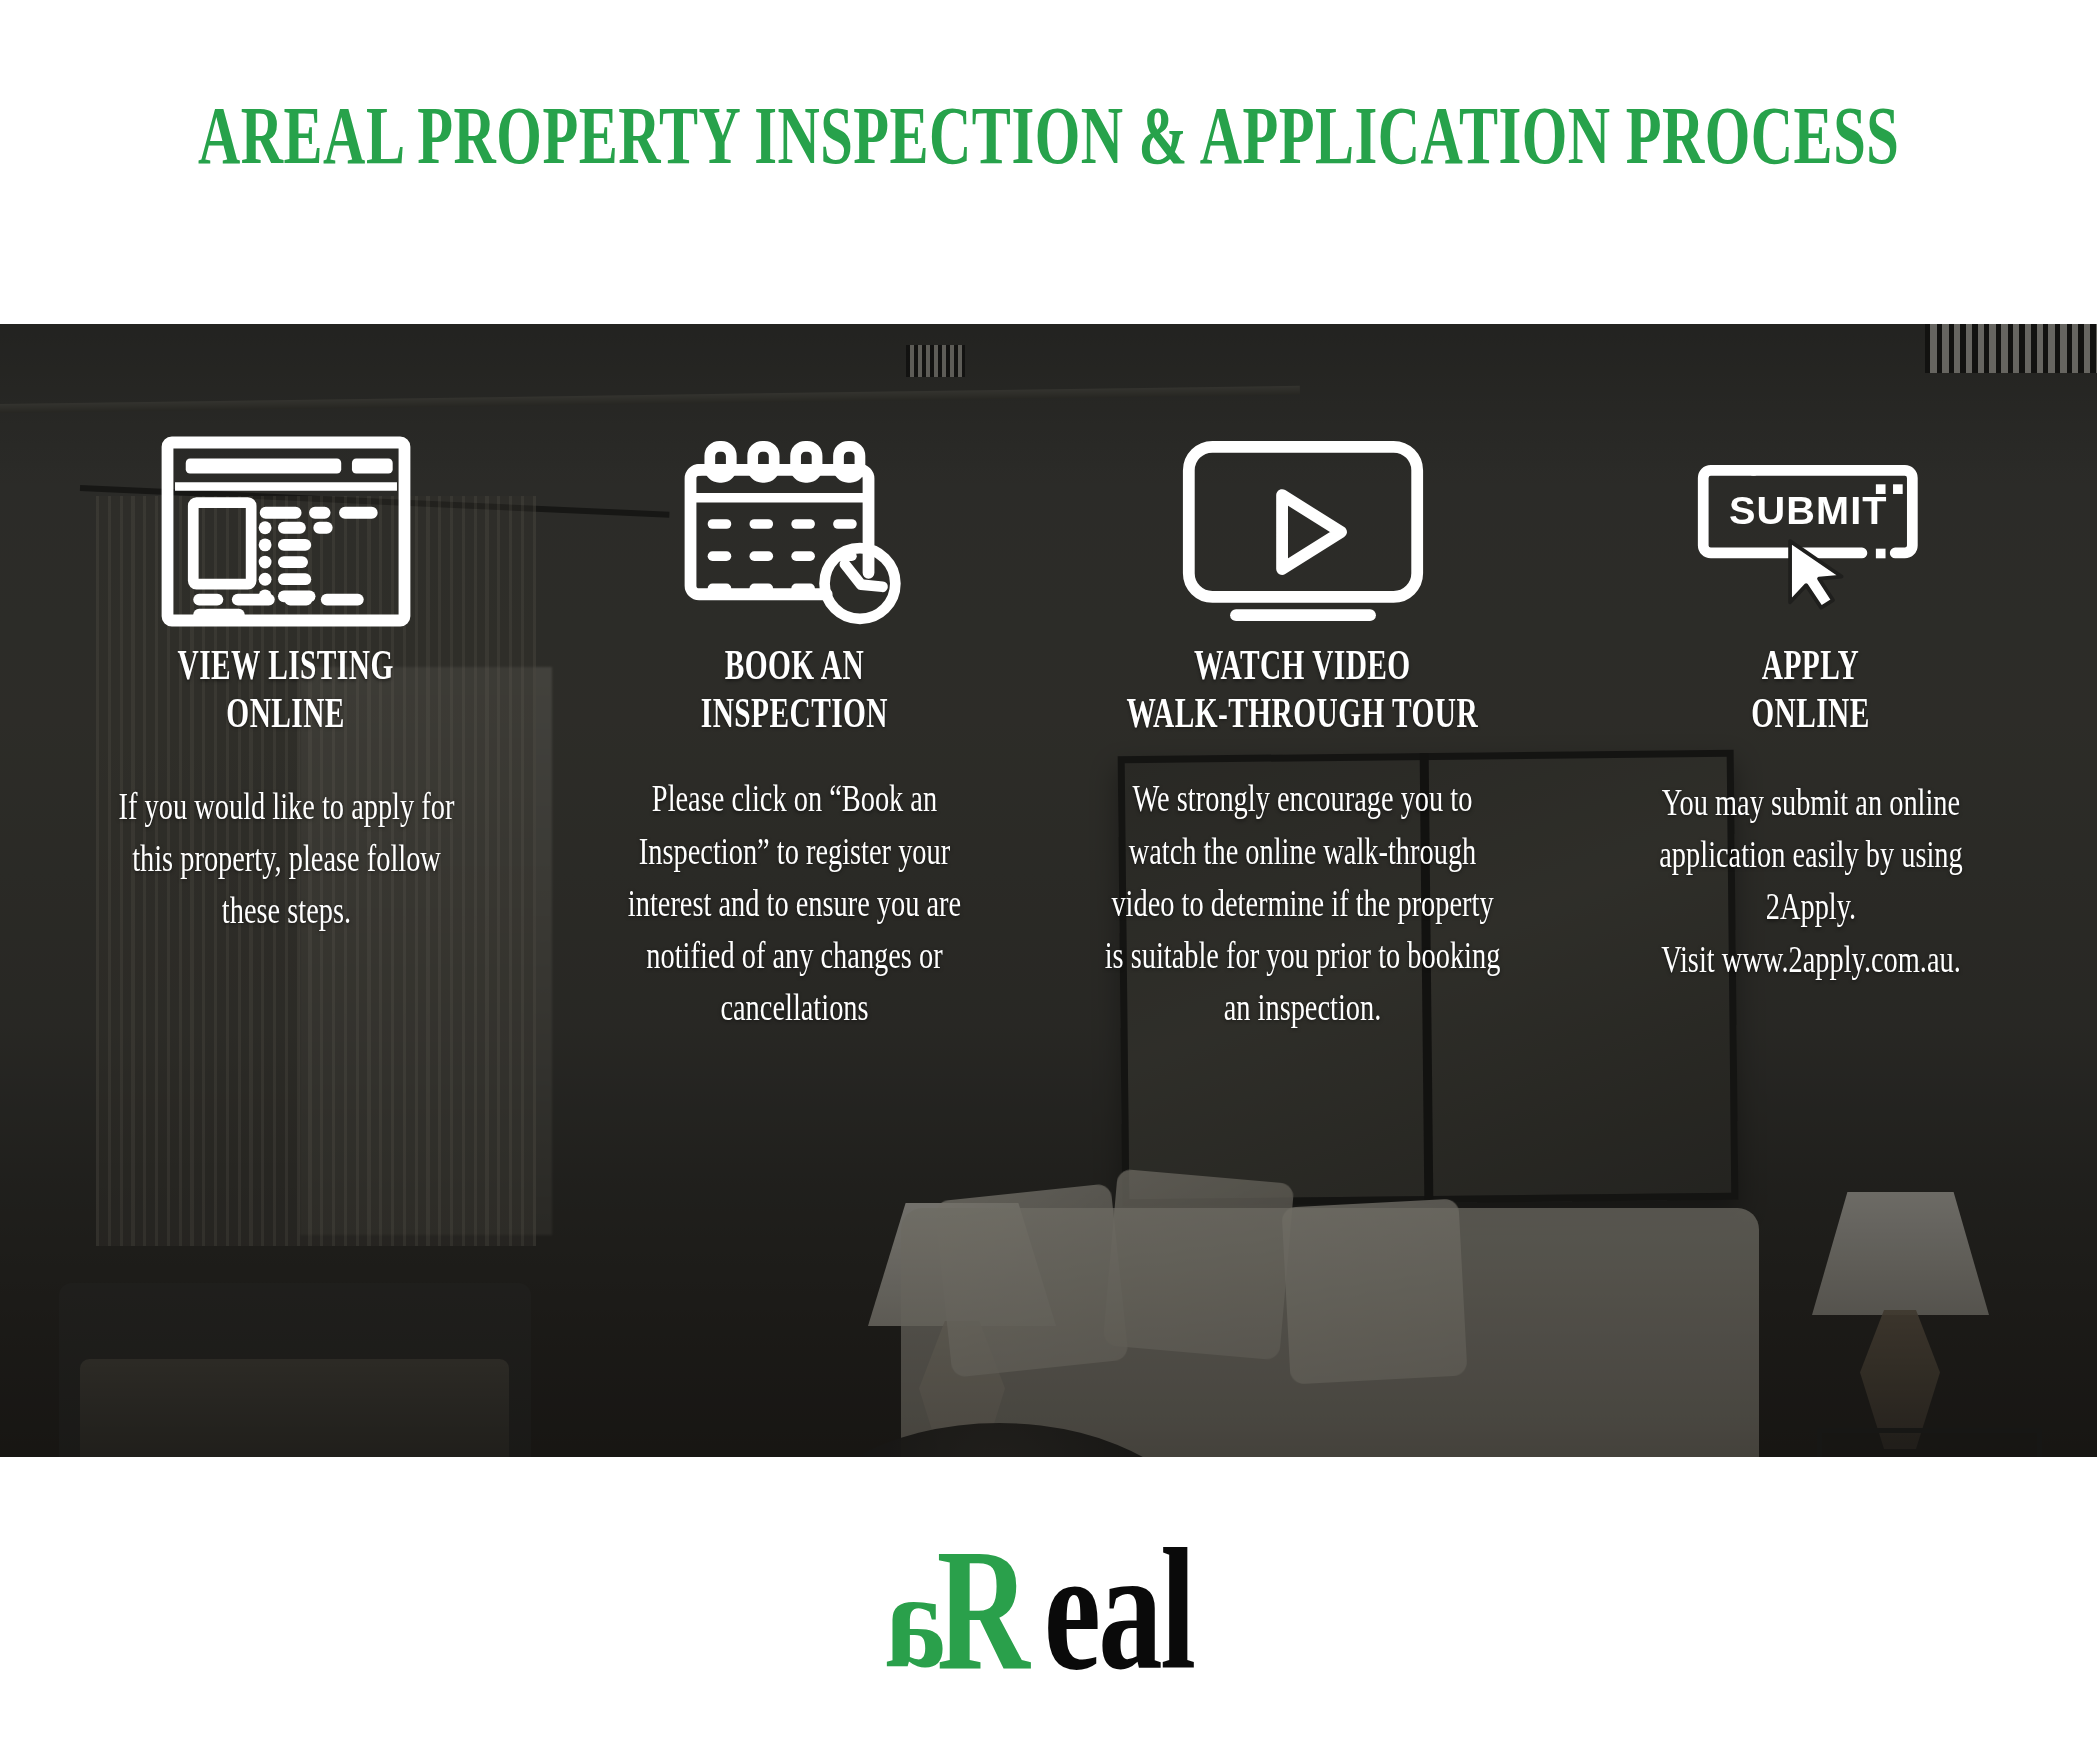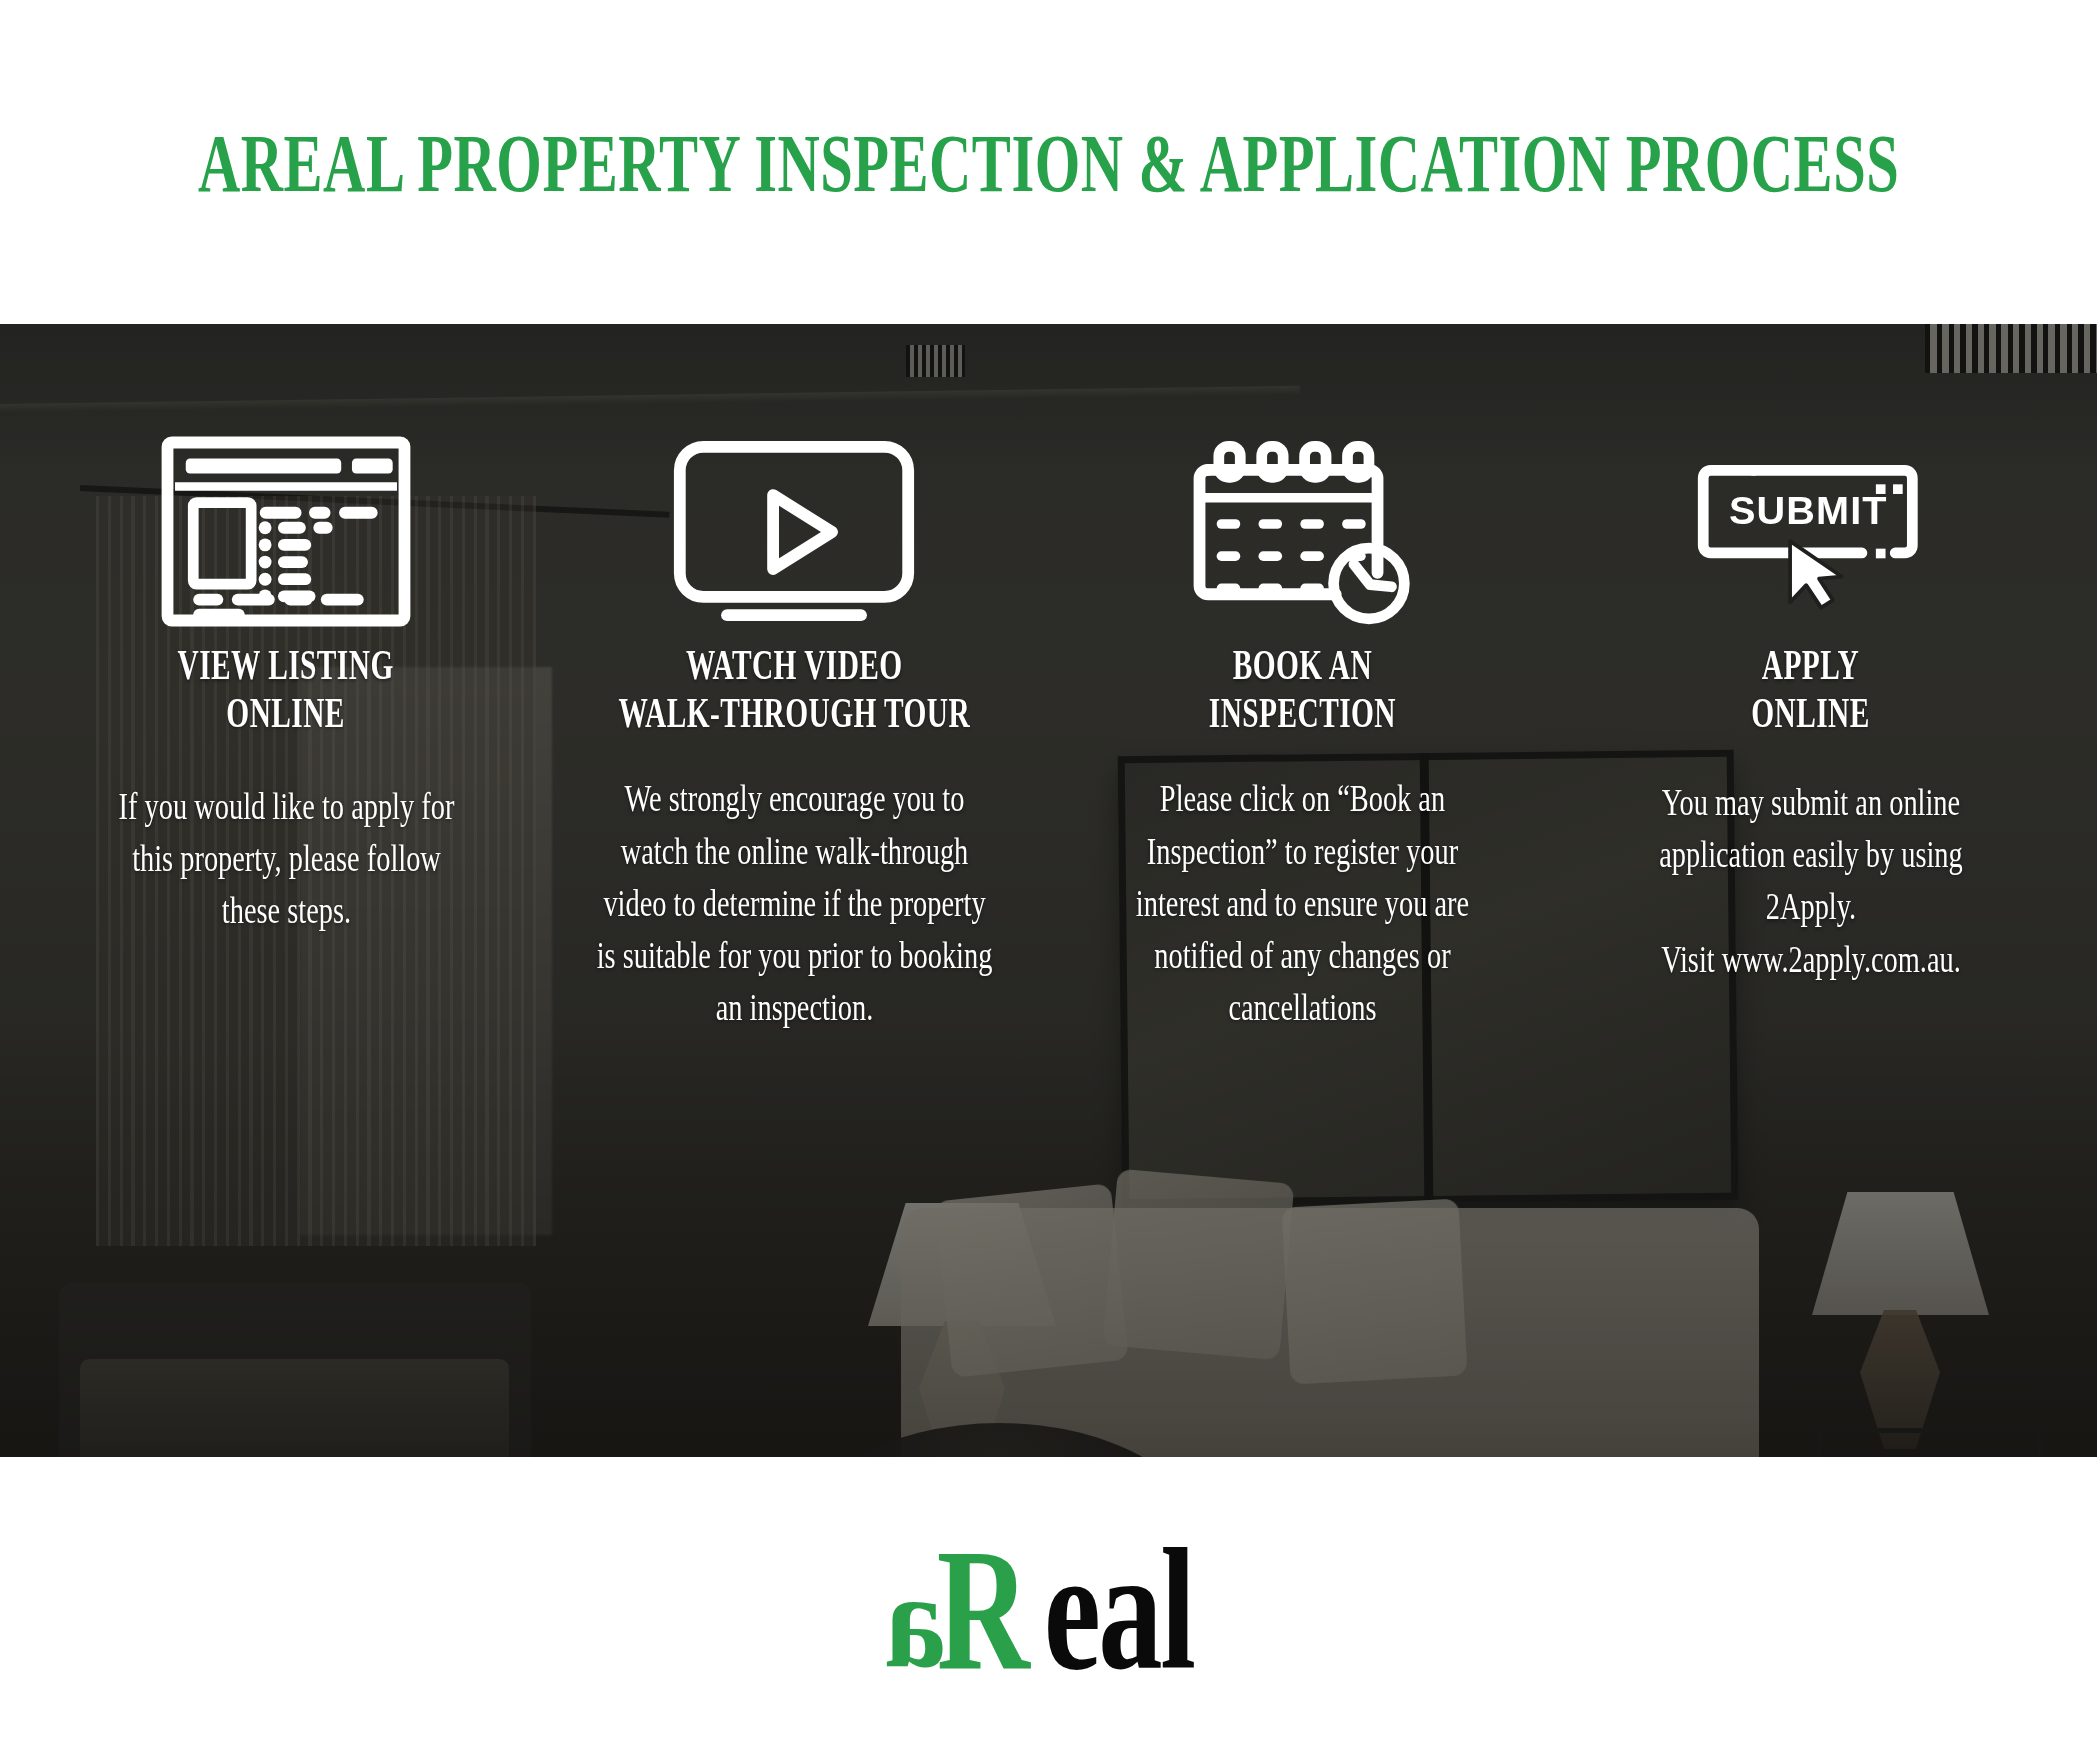--- a/index.html
+++ b/index.html
@@ -8,21 +8,21 @@
     width:2097px; height:1763px;
     font-family:"Liberation Serif", serif;
     overflow:hidden;
     position:relative;
   }
 
   
   .top-band{
     position:absolute; left:0; top:0; width:2097px; height:272px;
     background:#ffffff;
-    display:flex; align-items:center; justify-content:center;margin-top:28px;
+    display:flex; align-items:center; justify-content:center;
   }
   .page-title{
     font-family:"Liberation Serif", serif;
     font-weight:700;
     color:#27a24b;
     font-size:63px;
     letter-spacing:0.5px;
     transform:scaleX(0.93) scaleY(1.30);
     transform-origin:center center;
     white-space:nowrap;
@@ -281,33 +281,20 @@
           <rect x="232" y="296" width="52" height="22" rx="11" fill="#fff"></rect>
           <rect x="300" y="296" width="80" height="22" rx="11" fill="#fff"></rect>
           <rect x="62" y="324" width="96" height="22" rx="11" fill="#fff"></rect>
         </svg>
       </div>
       <div class="step-heading">VIEW LISTING
 ONLINE</div>
       <div class="step-body">If you would like to apply for this property, please follow these steps.</div>
     </div>
 
-    <div class="col col-2">
-      <div class="icon-wrap">
-        <svg width="252" height="193" viewBox="0 0 470 360" fill="none" aria-hidden="true">
-          <rect x="22" y="22" width="426" height="280" rx="44" stroke="#fff" stroke-width="22"></rect>
-          <path d="M196 112 L196 250 L306 181 Z" stroke="#fff" stroke-width="22" stroke-linejoin="round" stroke-linecap="round"></path>
-          <line x1="110" y1="336" x2="360" y2="336" stroke="#fff" stroke-width="22" stroke-linecap="round"></line>
-        </svg>
-      </div>
-      <div class="step-heading">WATCH VIDEO
-WALK-THROUGH TOUR</div>
-      <div class="step-body">We strongly encourage you to watch the online walk-through video to determine if the property is suitable for you prior to booking an inspection.</div>
-    </div>
-
     <div class="col col-3">
       <div class="icon-wrap">
         <svg width="252" height="204" viewBox="0 0 470 380" fill="none" aria-hidden="true">
           <path d="M58 76 h300 a16 16 0 0 1 16 16 v176" stroke="#fff" stroke-width="22" stroke-linecap="round" fill="none"></path>
           <path d="M58 76 a16 16 0 0 0 -16 16 v200 a16 16 0 0 0 16 16 h238" stroke="#fff" stroke-width="22" stroke-linecap="round" fill="none"></path>
           <line x1="42" y1="128" x2="374" y2="128" stroke="#fff" stroke-width="18"></line>
           <g stroke="#fff" stroke-width="20" fill="none" stroke-linecap="round">
             <rect x="78" y="32" width="40" height="58" rx="18"></rect>
             <rect x="158" y="32" width="40" height="58" rx="18"></rect>
             <rect x="238" y="32" width="40" height="58" rx="18"></rect>
@@ -328,20 +315,33 @@
           </g>
           <circle cx="358" cy="288" r="66" stroke="#fff" stroke-width="20" fill="none"></circle>
           <path d="M330 252 L360 290 L400 294" stroke="#fff" stroke-width="20" stroke-linecap="round" stroke-linejoin="round" fill="none"></path>
         </svg>
       </div>
       <div class="step-heading">BOOK AN
 INSPECTION</div>
       <div class="step-body">Please click on “Book an Inspection” to register your interest and to ensure you are notified of any changes or cancellations</div>
     </div>
 
+    <div class="col col-2">
+      <div class="icon-wrap">
+        <svg width="252" height="193" viewBox="0 0 470 360" fill="none" aria-hidden="true">
+          <rect x="22" y="22" width="426" height="280" rx="44" stroke="#fff" stroke-width="22"></rect>
+          <path d="M196 112 L196 250 L306 181 Z" stroke="#fff" stroke-width="22" stroke-linejoin="round" stroke-linecap="round"></path>
+          <line x1="110" y1="336" x2="360" y2="336" stroke="#fff" stroke-width="22" stroke-linecap="round"></line>
+        </svg>
+      </div>
+      <div class="step-heading">WATCH VIDEO
+WALK-THROUGH TOUR</div>
+      <div class="step-body">We strongly encourage you to watch the online walk-through video to determine if the property is suitable for you prior to booking an inspection.</div>
+    </div>
+
     <div class="col col-4">
       <div class="icon-wrap">
         <svg width="252" height="161" viewBox="0 0 470 300" fill="none" aria-hidden="true">
           <path d="M128 36 H48 a14 14 0 0 0 -14 14 V176 a14 14 0 0 0 14 14 H330" stroke="#fff" stroke-width="20" stroke-linecap="round" fill="none"></path>
           <path d="M128 36 H410 a14 14 0 0 1 14 14 V176 a14 14 0 0 1 -14 14 H392" stroke="#fff" stroke-width="20" stroke-linecap="round" fill="none"></path>
           <rect x="356" y="62" width="18" height="18" fill="#fff"></rect>
           <rect x="388" y="62" width="18" height="18" fill="#fff"></rect>
           <rect x="356" y="182" width="18" height="18" fill="#fff"></rect>
           <text x="230" y="136" text-anchor="middle" fill="#fff" font-family="Liberation Sans, sans-serif" font-weight="700" font-size="74" letter-spacing="2">SUBMIT</text>
           <path d="M196 168 L196 282 L226 250 L254 292 L276 278 L250 238 L292 234 Z" fill="#fff" stroke="#1f1f1d" stroke-width="7" stroke-linejoin="round"></path>

